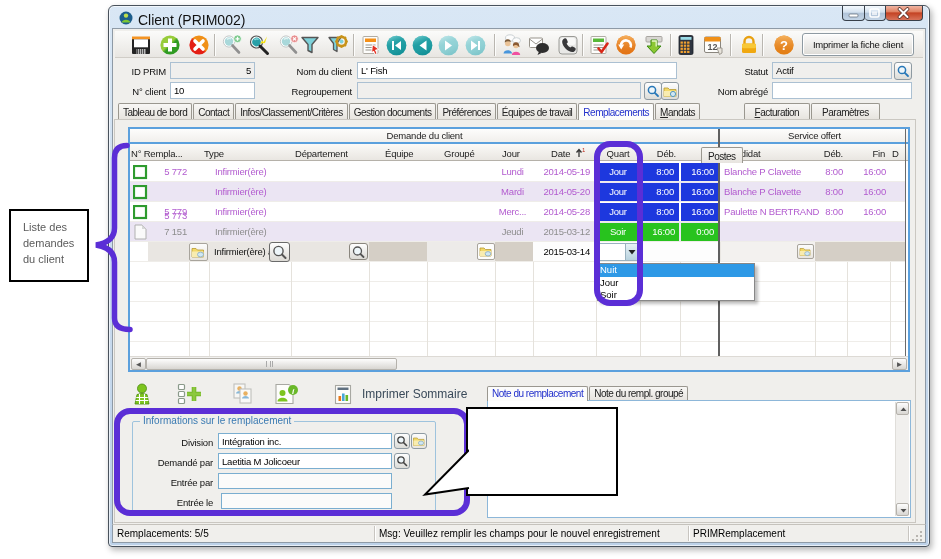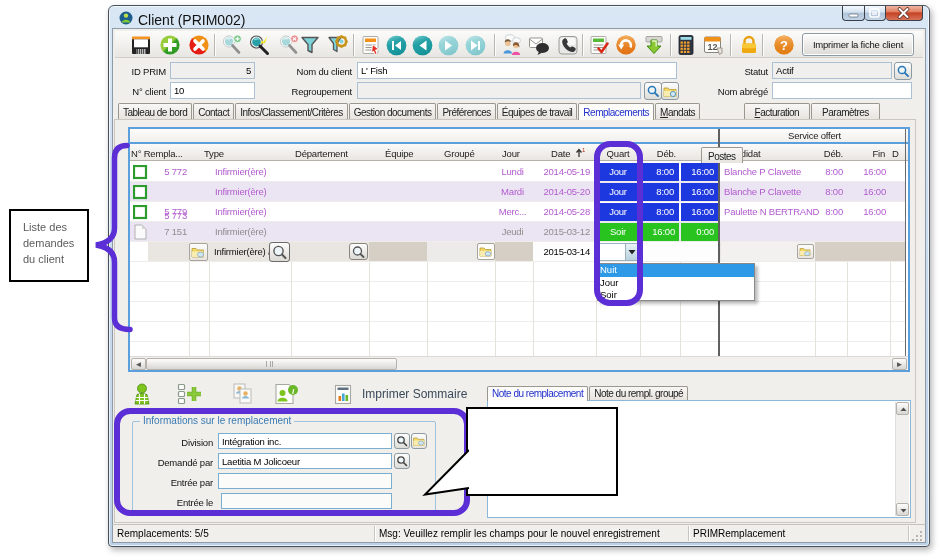--- a/index.html
+++ b/index.html
@@ -366,20 +366,21 @@
       <div class="tab sel">Remplacements</div>
       <div class="tab"><u>M</u>andats</div>
       <div class="tab" style="padding-left:6px;padding-right:6px;margin-top:44px;">Postes</div>
       <div class="tab" style="padding-left:10px;padding-right:10px;"><u>F</u>acturation</div>
       <div class="tab" style="padding-left:10px;padding-right:10px;">Paramètres</div>
   </div>
   <div id="tabpanel" class="a"></div>
 
   <div id="grid" class="a"></div>
   <div class="a" style="left:130px;top:129px;width:778px;height:13px;background:linear-gradient(#fdfdfc,#f1efec);">
+    <div class="a gh" style="left:0;top:0;width:589px;text-align:center;line-height:13px;">Demande du client</div>
     <div class="a gh" style="left:591px;top:0;width:187px;text-align:center;line-height:13px;">Service offert</div>
   </div>
   <div class="a" style="left:130px;top:142px;width:778px;height:2px;background:#5ba0dd;"></div>
   <div class="a" style="left:130px;top:144px;width:778px;height:17px;background:linear-gradient(#fbfaf8,#e9e6e1);border-bottom:1px solid #b5b1a9;"></div>
   <div class="a gh" style="left:131px;top:145px;">N° Rempla...</div>
   <div class="a gh" style="left:204px;top:145px;">Type</div>
   <div class="a gh" style="left:295px;top:145px;">Département</div>
   <div class="a gh" style="left:385px;top:145px;">Équipe</div>
   <div class="a gh" style="left:444px;top:145px;">Groupé</div>
   <div class="a gh" style="left:502px;top:145px;">Jour</div>

